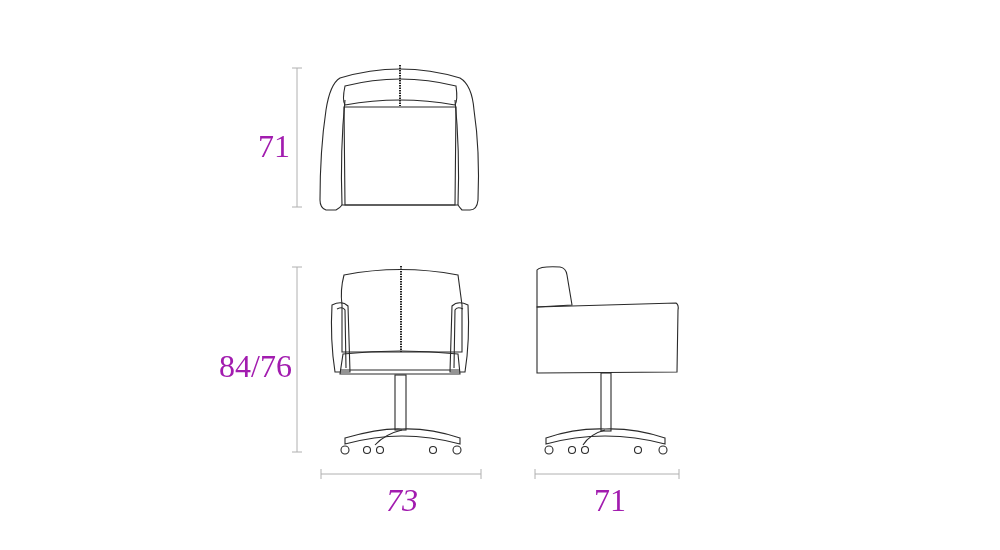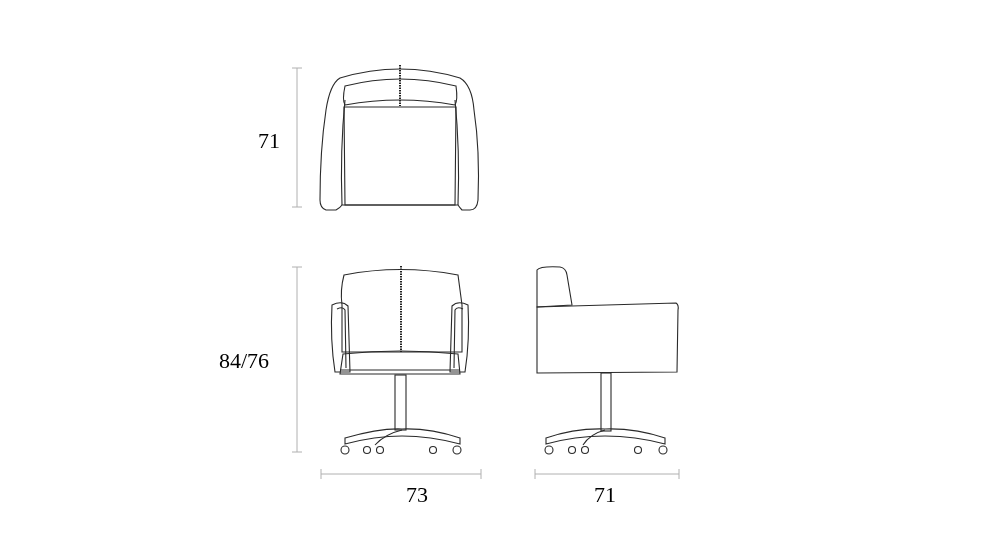--- a/index.html
+++ b/index.html
@@ -1,18 +1,18 @@
 <!DOCTYPE html>
 <html><head>
 <meta charset="utf-8">
 <style>
   html,body{margin:0;padding:0;background:#ffffff;}
   .canvas{position:relative;width:1000px;height:550px;overflow:hidden;background:#fff;}
   svg{position:absolute;left:0;top:0;}
-  .label{position:absolute;font-family:"Liberation Serif","DejaVu Serif",serif;font-size:22px;color:#000000;line-height:1;}
+  .label{position:absolute;font-family:"Liberation Serif","DejaVu Serif",serif;font-size:32px;color:#a21caf;line-height:1;}
   .ln{fill:none;stroke:#2a2a2a;stroke-width:1.1;}
   .dim{fill:none;stroke:#b0b0b0;stroke-width:1;}
   .stitch{fill:none;stroke:#222;stroke-width:2;stroke-dasharray:1.5 1;}
 </style>
 </head>
 <body>
 
 <div class="canvas">
 
   <svg width="1000" height="550" viewBox="0 0 1000 550">
@@ -80,15 +80,15 @@
           <circle cx="572" cy="450" r="3.5"></circle>
         <circle cx="585" cy="450" r="3.5"></circle>
           <circle cx="638" cy="450" r="3.5"></circle>
         <circle cx="663" cy="450" r="4"></circle>
       </g>
     </g>
   </svg>
 
   <div class="label" style="left:258px;top:130px;">71</div>
   <div class="label" style="left:219px;top:350px;">84/76</div>
-  <div class="label" style="left:406px;top:484px;">73</div>
+  <div class="label" style="left:386px;top:484px;font-style:italic;">73</div>
   <div class="label" style="left:594px;top:484px;">71</div>
 </div>
 
 </body></html>

